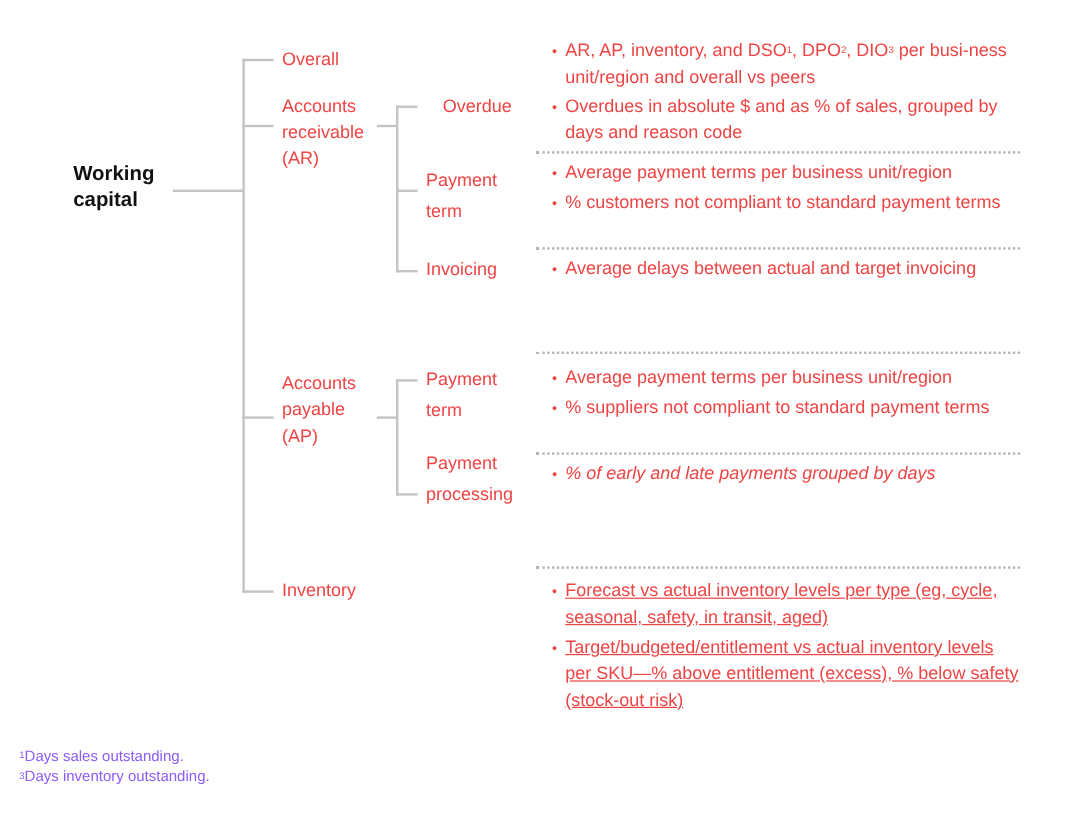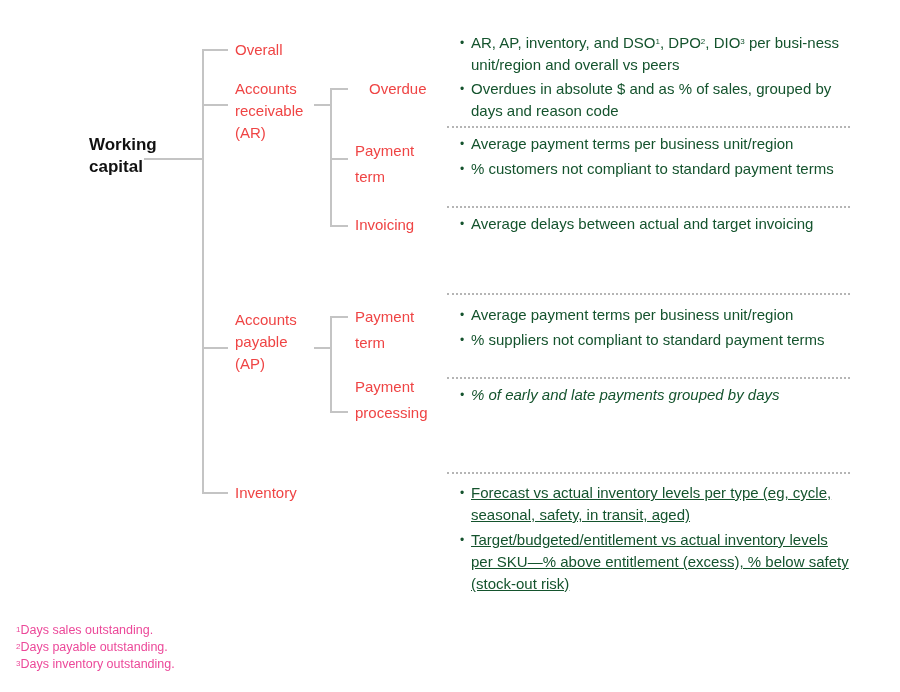--- a/index.html
+++ b/index.html
@@ -1,28 +1,28 @@
 <!DOCTYPE html>
 <html><head>
 <meta charset="utf-8">
 <style>
   html, body { margin: 0; padding: 0; background: #ffffff; }
   body { width: 900px; height: 692px; position: relative; overflow: hidden;
          font-family: "Liberation Sans", sans-serif; color: #333333; }
   .line-h { position: absolute; height: 2px; background: #c4c4c4; }
   .line-v { position: absolute; width: 2px; background: #c4c4c4; }
   .root-label { position: absolute; left: 61px; top: 134px; font-size: 17px; font-weight: bold;
-                line-height: 22px; color: #111111; width: 80px; margin-left: 28px; }
+                line-height: 22px; color: #111111; width: 80px; }
   .node { position: absolute; font-size: 15px; line-height: 22px; color: #ef4444; }
-  .desc { position: absolute; left: 460px; width: 390px; font-size: 15px; line-height: 22px; color: #14532d; }
+  .desc { position: absolute; left: 460px; width: 390px; font-size: 15px; line-height: 22px; color: #ef4444; }
   .bullet { position: relative; padding-left: 11px; margin-bottom: 3px; }
   .bullet::before { content: "•"; position: absolute; left: 0; top: 0; font-size: 12px; }
   .sep { position: absolute; left: 447px; width: 403px; height: 0;
          border-top: 2px dotted #b5b5b5; }
-  .footnotes { position: absolute; left: 16px; top: 622px; font-size: 12.5px; line-height: 17px; color: #ec4899; }
+  .footnotes { position: absolute; left: 16px; top: 622px; font-size: 12.5px; line-height: 17px; color: #8b5cf6; }
   sup { font-size: 8px; vertical-align: top; position: relative; top: -1px; }
 </style>
 </head>
 <body>
 
 <div class="root-label">
   <div>Working</div>
   <div>capital</div>
 </div>
 
@@ -112,15 +112,14 @@
 </div>
 
 <div class="sep" style="top:472px;"></div>
 <div class="desc" style="top:482px;text-decoration:underline;">
   <div class="bullet">Forecast vs actual inventory levels per type (eg, cycle, seasonal, safety, in transit, aged)</div>
   <div class="bullet">Target/budgeted/entitlement vs actual inventory levels per SKU—% above entitlement (excess), % below safety (stock-out risk)</div>
 </div>
 
 <div class="footnotes">
   <div><sup>1</sup><span>Days sales outstanding.</span></div>
-  <div><sup>2</sup><span>Days payable outstanding.</span></div>
   <div><sup>3</sup><span>Days inventory outstanding.</span></div>
 </div>
 
 </body></html>

